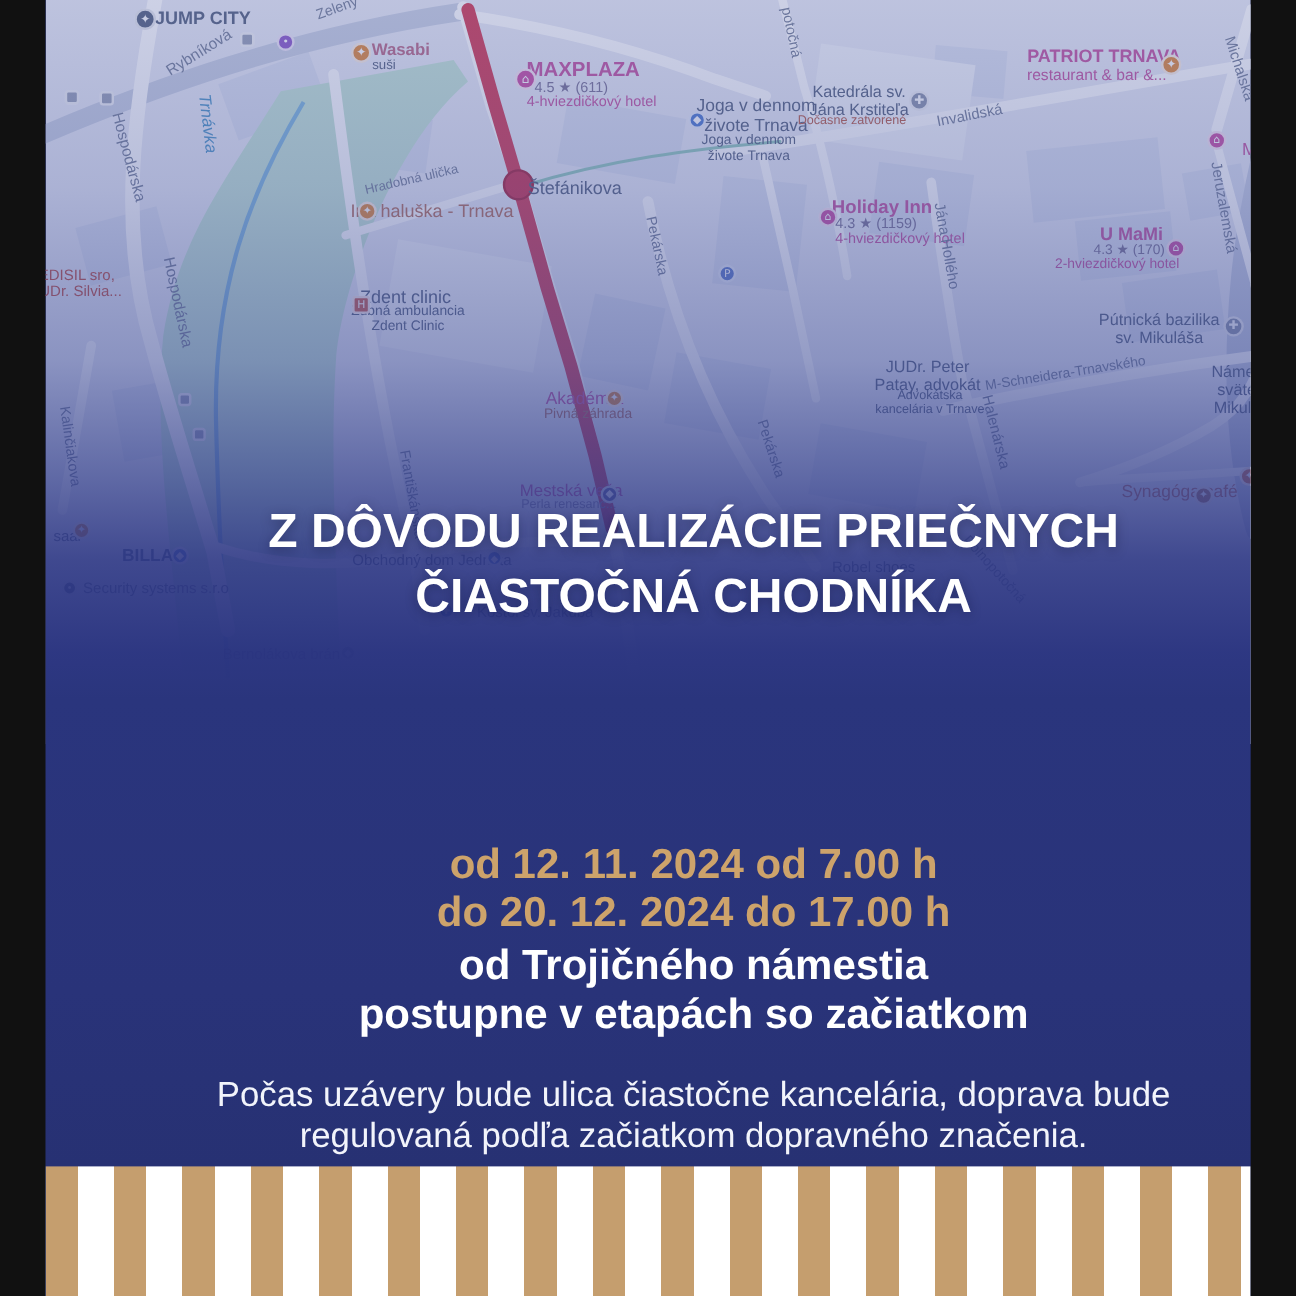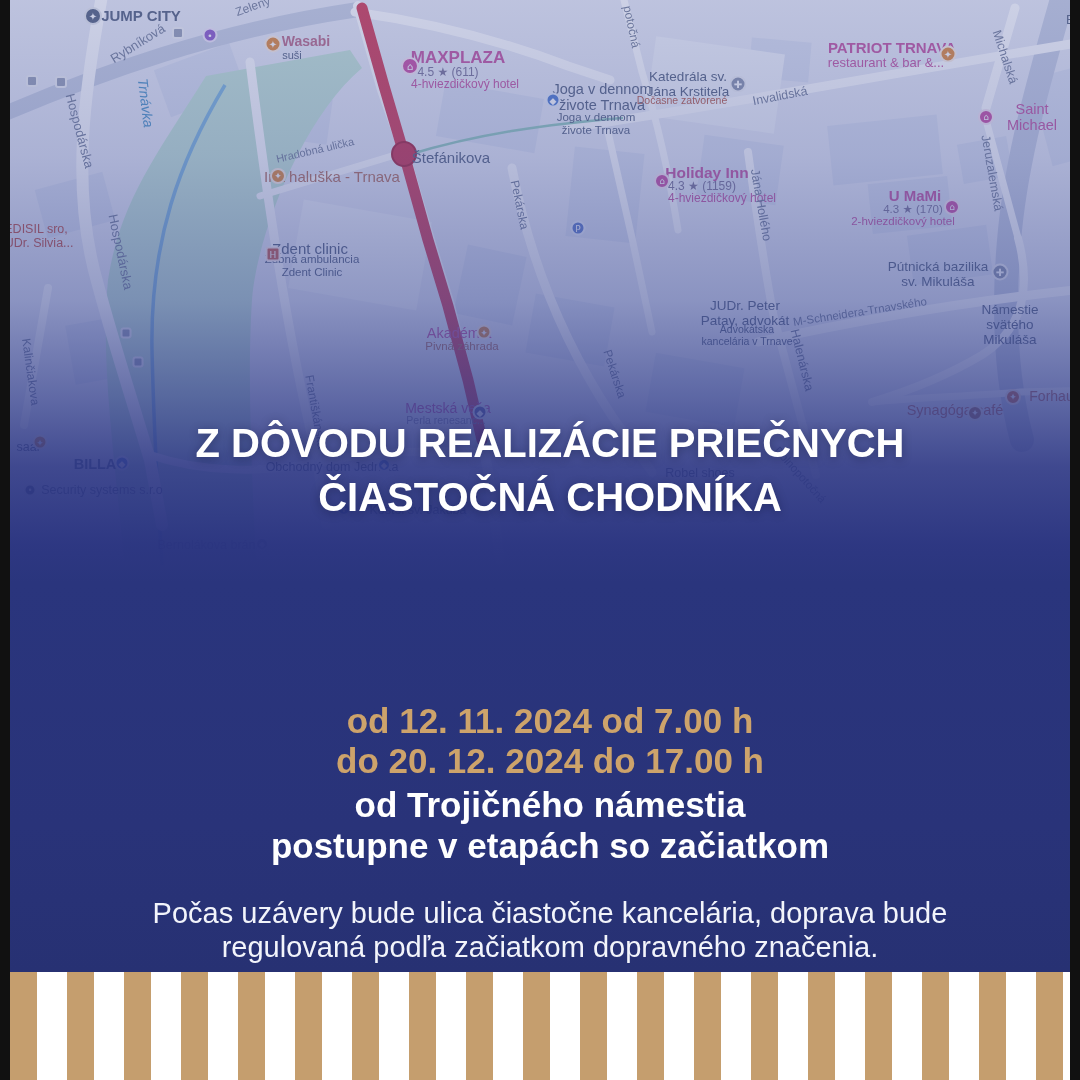--- a/index.html
+++ b/index.html
@@ -1,20 +1,21 @@
 <!DOCTYPE html>
 <html style="--navy: #2A357D; --gold: #CDA36B; --tan: #C59E6E;"><head>
 <meta charset="utf-8">
 <style>
   html,body{margin:0;padding:0;background:#111;}
   #poster{
-    position:relative;width:1060px;height:1080px;overflow:hidden;
+    position:relative;width:972px;height:1080px;overflow:hidden;
     background:#2A357D;
     font-family:"Liberation Sans",sans-serif;
     margin:0 auto;
+    padding-left:32px;
   }
   
   #map-layer{position:absolute;left:0;top:0;width:1080px;height:620px;z-index:1;}
   #map-svg{position:absolute;left:0;top:0;}
   #poi-layer{position:absolute;left:0;top:0;width:1080px;height:620px;}
   .map-label{
     position:absolute;white-space:pre-line;text-align:center;line-height:1.12;
     transform:translate(-50%,-50%);pointer-events:none;
     font-family:"Liberation Sans",sans-serif;
   }

